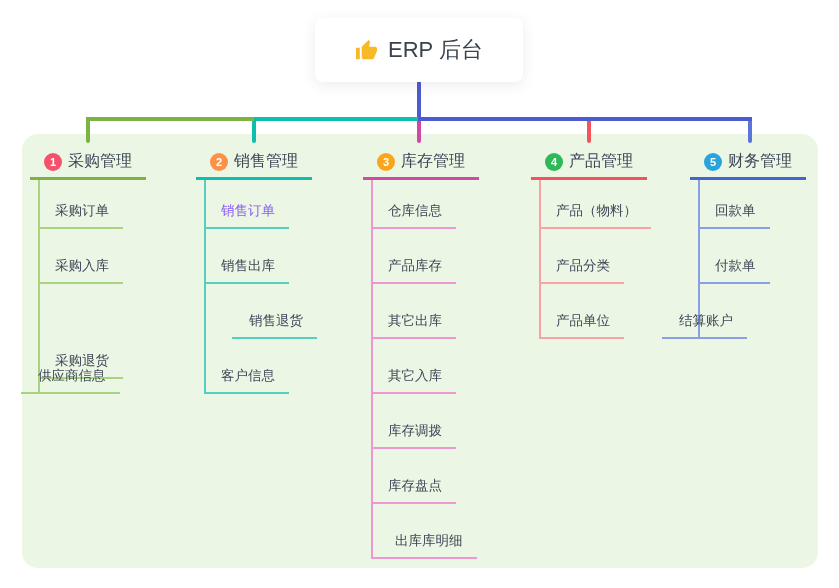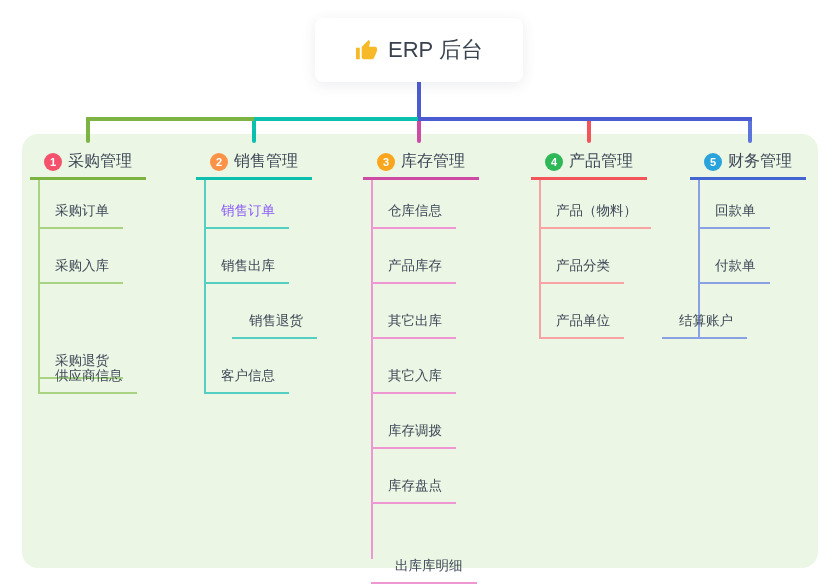--- a/index.html
+++ b/index.html
@@ -97,21 +97,21 @@
       <div class="rail" style="left: 38px; top: 180px; height: 214px; background: rgb(168, 211, 131);"></div>
       <div class="child-row" style="left: 38px; top: 202px; border-bottom-color: rgb(168, 211, 131); color: rgb(61, 71, 87);">
         <span>采购订单</span>
       </div>
       <div class="child-row" style="left: 38px; top: 257px; border-bottom-color: rgb(168, 211, 131); color: rgb(61, 71, 87); text-align: center;">
         <span>采购入库</span>
       </div>
       <div class="child-row" style="left: 38px; top: 312px; border-bottom-color: rgb(168, 211, 131); color: rgb(61, 71, 87); margin-top: 40px;">
         <span>采购退货</span>
       </div>
-      <div class="child-row" style="left: 38px; top: 367px; border-bottom-color: rgb(168, 211, 131); color: rgb(61, 71, 87);">
+      <div class="child-row" style="left: 21px; top: 367px; border-bottom-color: rgb(168, 211, 131); color: rgb(61, 71, 87);">
         <span>供应商信息</span>
       </div>
       <div class="branch-header" style="left: 196px; top: 146px; border-bottom-color: rgb(13, 191, 173);">
         <div class="badge" style="background: rgb(250, 146, 71); position: static;">2</div>
         <span>销售管理</span>
       </div>
       <div class="rail" style="left: 204px; top: 180px; height: 214px; background: rgb(84, 207, 194);"></div>
       <div class="child-row" style="left: 204px; top: 202px; border-bottom-color: rgb(84, 207, 194); color: #8b5cf6;">
         <span>销售订单</span>
       </div>
@@ -140,21 +140,21 @@
       </div>
       <div class="child-row" style="left: 371px; top: 367px; border-bottom-color: rgb(239, 151, 210); color: rgb(61, 71, 87);">
         <span>其它入库</span>
       </div>
       <div class="child-row" style="left: 371px; top: 422px; border-bottom-color: rgb(239, 151, 210); color: rgb(61, 71, 87); justify-content: center;">
         <span>库存调拨</span>
       </div>
       <div class="child-row" style="left: 371px; top: 477px; border-bottom-color: rgb(239, 151, 210); color: rgb(61, 71, 87);">
         <span>库存盘点</span>
       </div>
-      <div class="child-row" style="left: 371px; top: 557px; border-bottom-color: rgb(239, 151, 210); color: rgb(61, 71, 87); padding-left: 24px;">
+      <div class="child-row" style="left: 371px; top: 532px; border-bottom-color: rgb(239, 151, 210); color: rgb(61, 71, 87); padding-left: 24px;">
         <span>出库库明细</span>
       </div>
       <div class="branch-header" style="left: 531px; top: 146px; border-bottom-color: rgb(242, 84, 89);">
         <div class="badge" style="background: rgb(46, 184, 87); position: static;">4</div>
         <span>产品管理</span>
       </div>
       <div class="rail" style="left: 539px; top: 180px; height: 159px; background: rgb(247, 163, 164);"></div>
       <div class="child-row" style="left: 539px; top: 202px; border-bottom-color: rgb(247, 163, 164); color: rgb(61, 71, 87);">
         <span>产品（物料）</span>
       </div>

